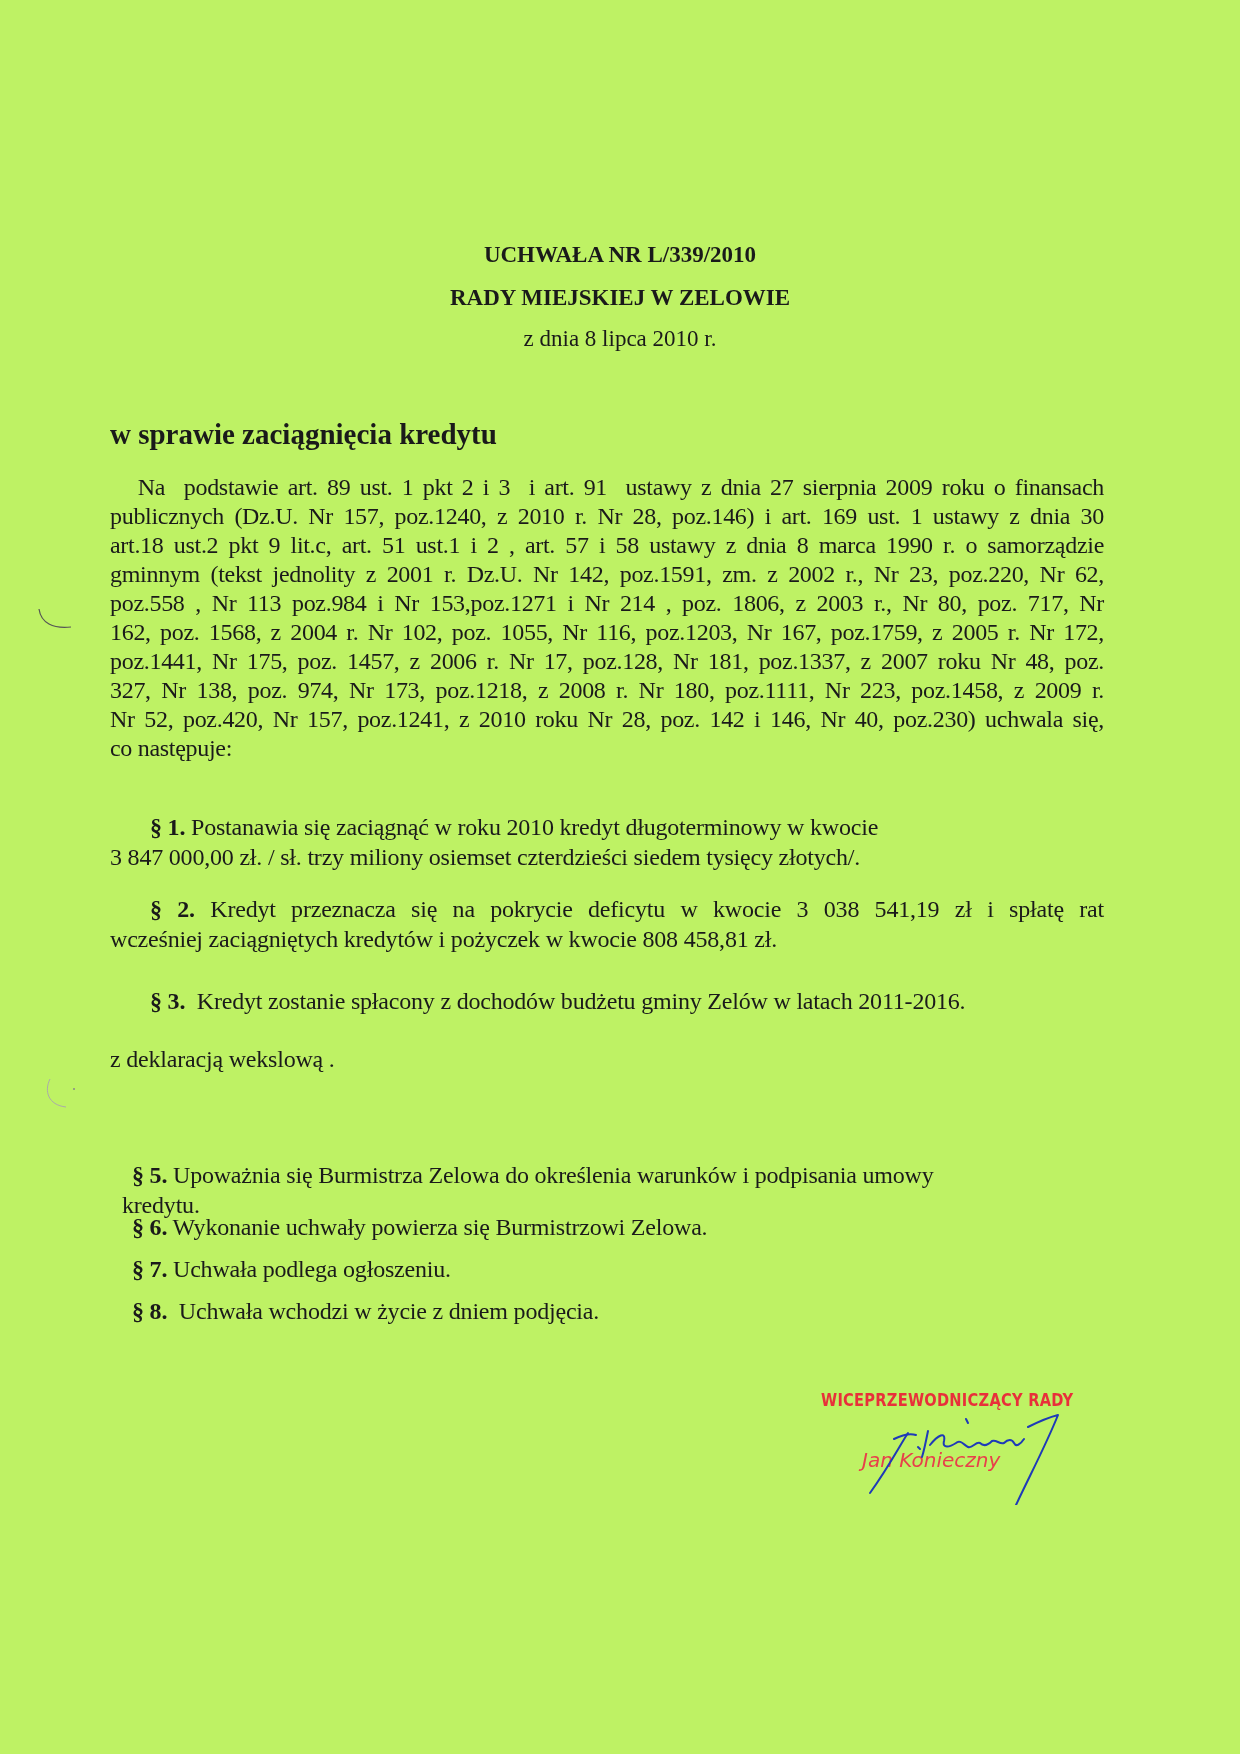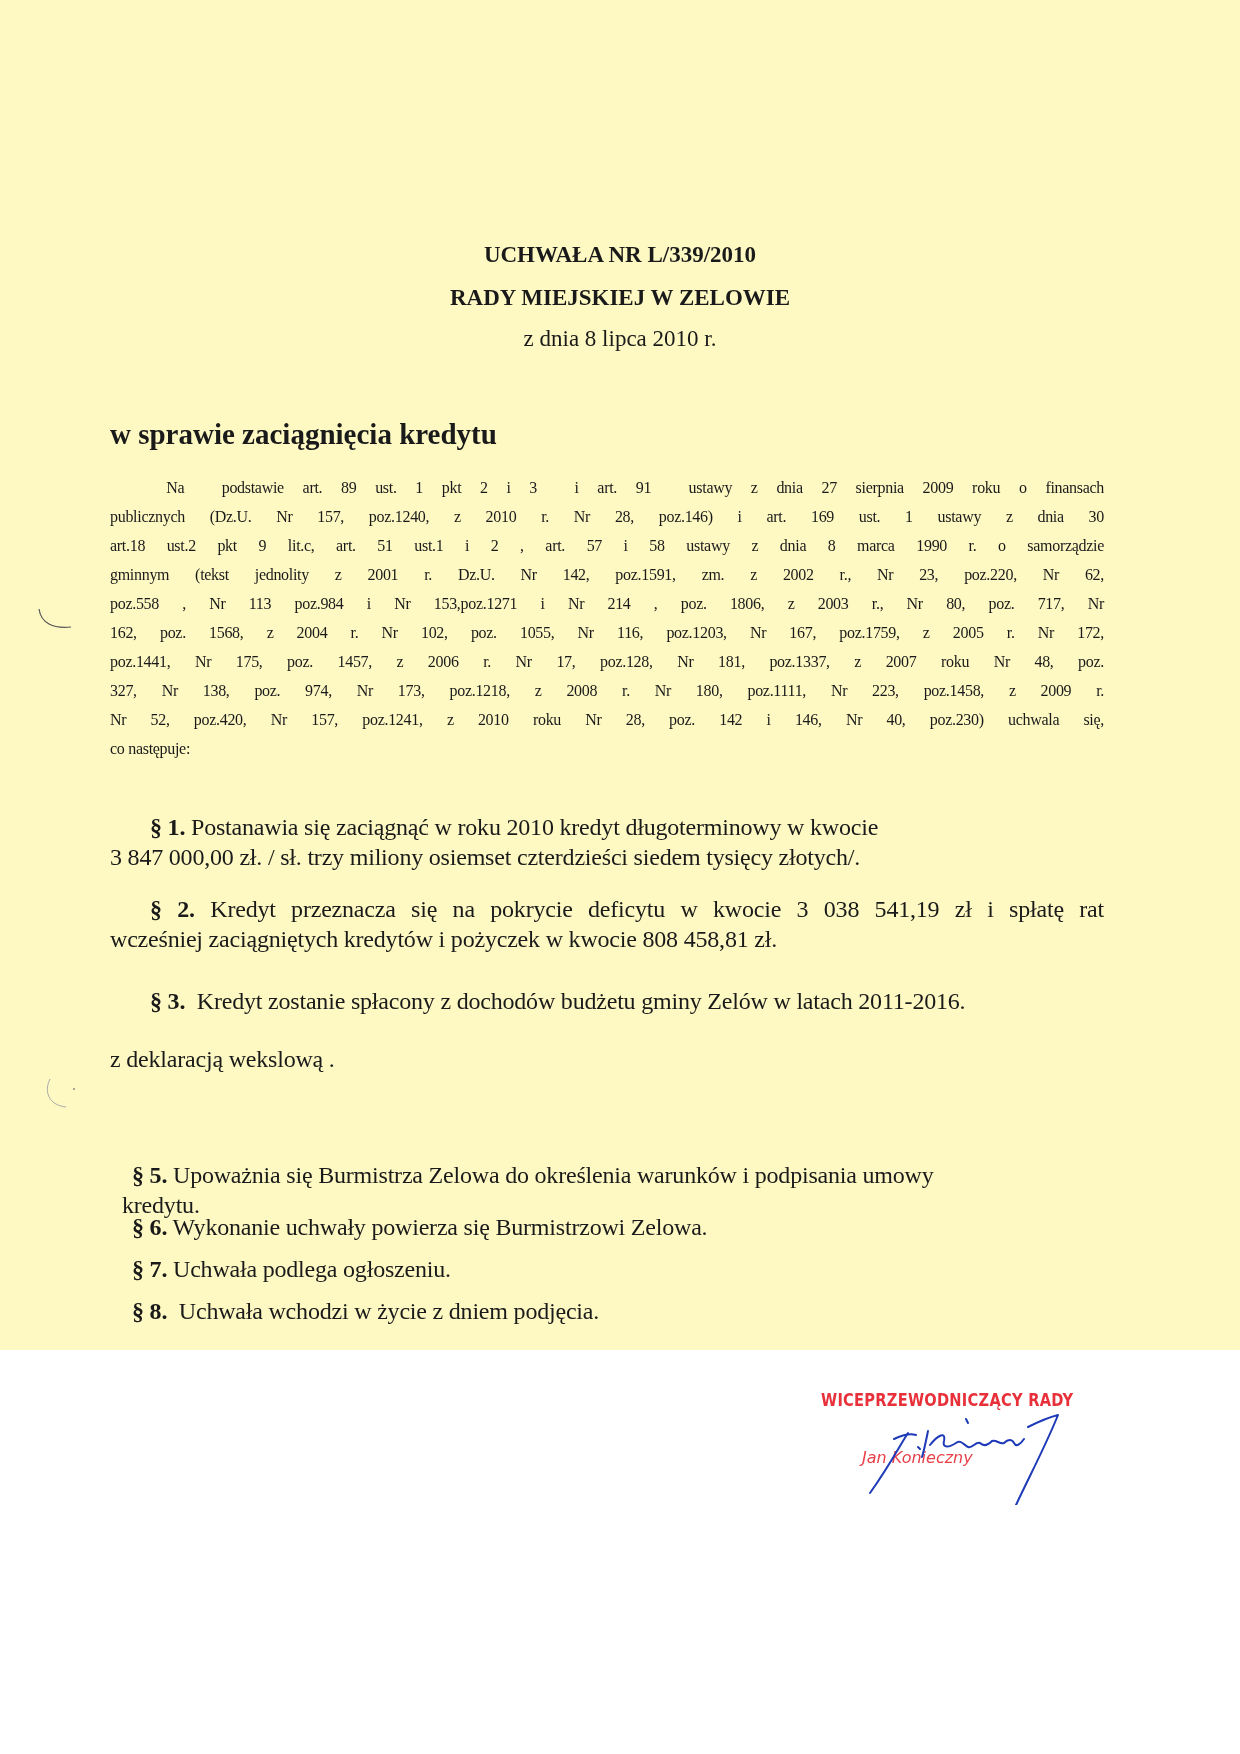--- a/index.html
+++ b/index.html
@@ -1,31 +1,31 @@
 <!DOCTYPE html>
 <html><head>
 <meta charset="utf-8">
 <style>
   html, body { margin: 0; padding: 0; background: #ffffff; }
   body { width: 1240px; height: 1754px; position: relative; overflow: hidden;
          font-family: "Liberation Serif", "DejaVu Serif", serif; color: #1a1a1a; }
-  .page { position: absolute; left: 0; top: 0; width: 1240px; height: 1350px; background: #fef9c3; }
+  .page { position: absolute; left: 0; top: 0; width: 1240px; height: 1754px; background: #bef264; }
   .hdr { position: absolute; left: 0; width: 1240px; text-align: center; font-size: 23px; }
   .hdr.b { font-weight: bold; }
   .subject { position: absolute; left: 110px; top: 418px; font-size: 29px; font-weight: bold; }
-  .preamble { position: absolute; left: 110px; top: 473px; width: 994px; font-size: 16px;
+  .preamble { position: absolute; left: 110px; top: 473px; width: 994px; font-size: 24px;
               line-height: 29px; text-align: justify; letter-spacing: -0.3px; }
   .preamble .line { display: block; text-align: justify; text-align-last: justify; white-space: nowrap; }
   .preamble .line.last { text-align-last: left; }
   .para { position: absolute; font-size: 24px; line-height: 30px; letter-spacing: -0.2px; }
   .para .num { font-weight: bold; }
   .stamp-title { position: absolute; left: 821px; top: 1390px; font-family: "DejaVu Sans", sans-serif;
                  font-size: 17px; font-weight: bold; color: #e8303a; letter-spacing: 0.3px; transform: scaleX(0.86); transform-origin: left; }
   .stamp-name { position: absolute; left: 862px; top: 1448px; font-family: "DejaVu Sans", sans-serif;
-                font-style: italic; font-size: 16px; color: #e8404a; }
+                font-style: italic; font-size: 20px; color: #e8404a; }
   .signature { position: absolute; left: 850px; top: 1405px; width: 230px; height: 100px; }
   .margin-mark { position: absolute; }
 </style>
 </head>
 <body>
 
 <div class="page">
 
   <div class="hdr b" style="top:242px;">UCHWAŁA NR  L/339/2010</div>
   <div class="hdr b" style="top:285px;">RADY MIEJSKIEJ W ZELOWIE</div>

